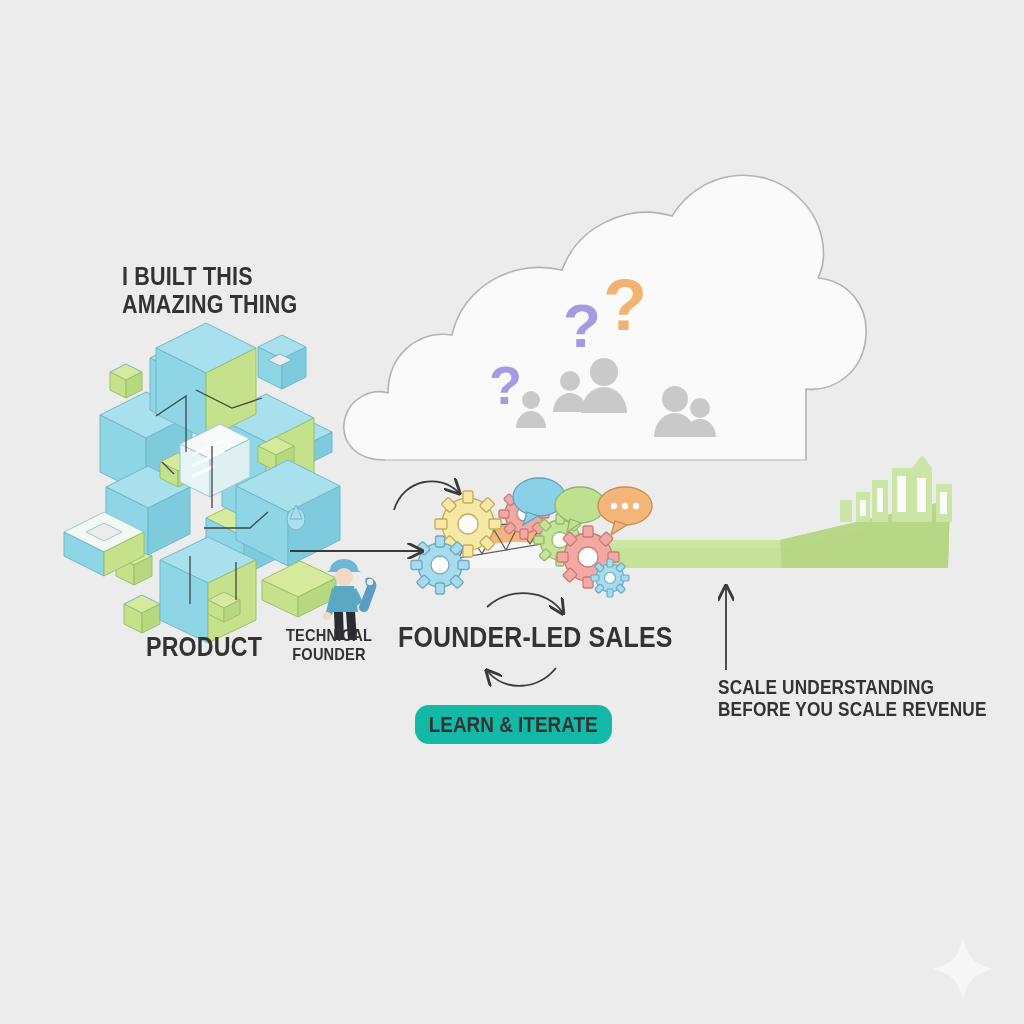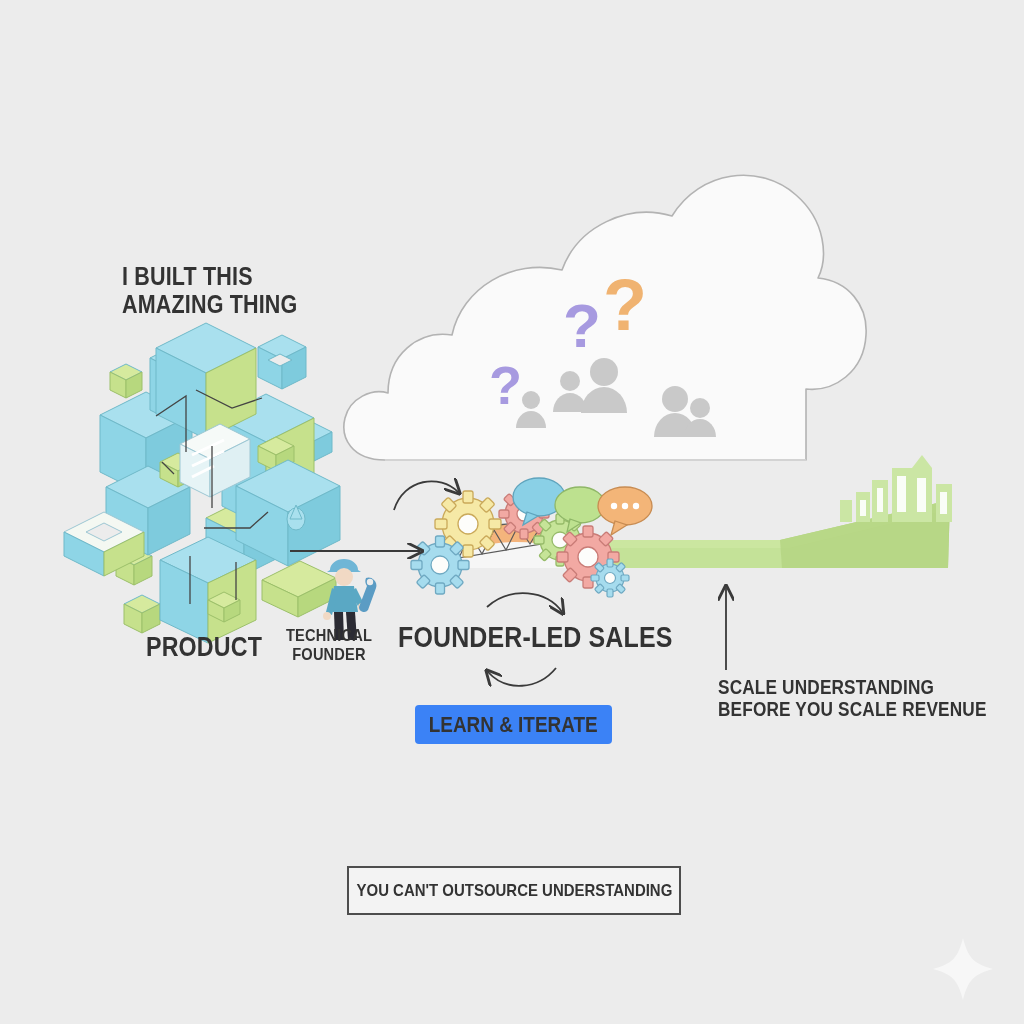--- a/index.html
+++ b/index.html
@@ -21,21 +21,21 @@
     white-space:pre;
     user-select:none;
   }
   #t-hero{left:122px;top:262px;font-size:25px;}
   #t-product{left:146px;top:632px;font-size:27px;}
   #t-founder{left:286px;top:626px;font-size:17px;text-align:center;}
   #t-fls{left:398px;top:621px;font-size:29px;}
   #t-scale{left:718px;top:676px;font-size:20px;}
   #badge{
     position:absolute;left:415px;top:705px;width:197px;height:39px;
-    background:#3b82f6;border-radius:4px;
+    background:#14b8a6;border-radius:14px;
     display:flex;align-items:center;justify-content:center;
   }
   #badge span{
     color:#333333;font-weight:bold;font-size:22px;
     transform:scaleX(0.86);white-space:pre;
   }
   #banner{
     position:absolute;left:347px;top:866px;width:330px;height:45px;
     border:2px solid #4d4d4d;background:#f3f3f3;
     display:flex;align-items:center;justify-content:center;
@@ -433,21 +433,18 @@
   <div class="txt" id="t-founder">TECHNICAL
 FOUNDER</div>
   <div class="txt" id="t-fls">FOUNDER-LED SALES</div>
   <div class="txt" id="t-scale">SCALE UNDERSTANDING
 BEFORE YOU SCALE REVENUE</div>
 
   <div id="badge">
     <span>LEARN &amp; ITERATE</span>
   </div>
 
-  <div id="banner">
-    <span>YOU CAN'T OUTSOURCE UNDERSTANDING</span>
-  </div>
 
   <svg width="1024" height="1024" viewBox="0 0 1024 1024">
     <path d="M963,938 C968,958 974,964 993,969 C974,974 968,980 963,1000 C958,980 952,974 933,969 C952,964 958,958 963,938 Z" fill="#f7f7f7"></path>
   </svg>
 
 </div>
 
 </body></html>

